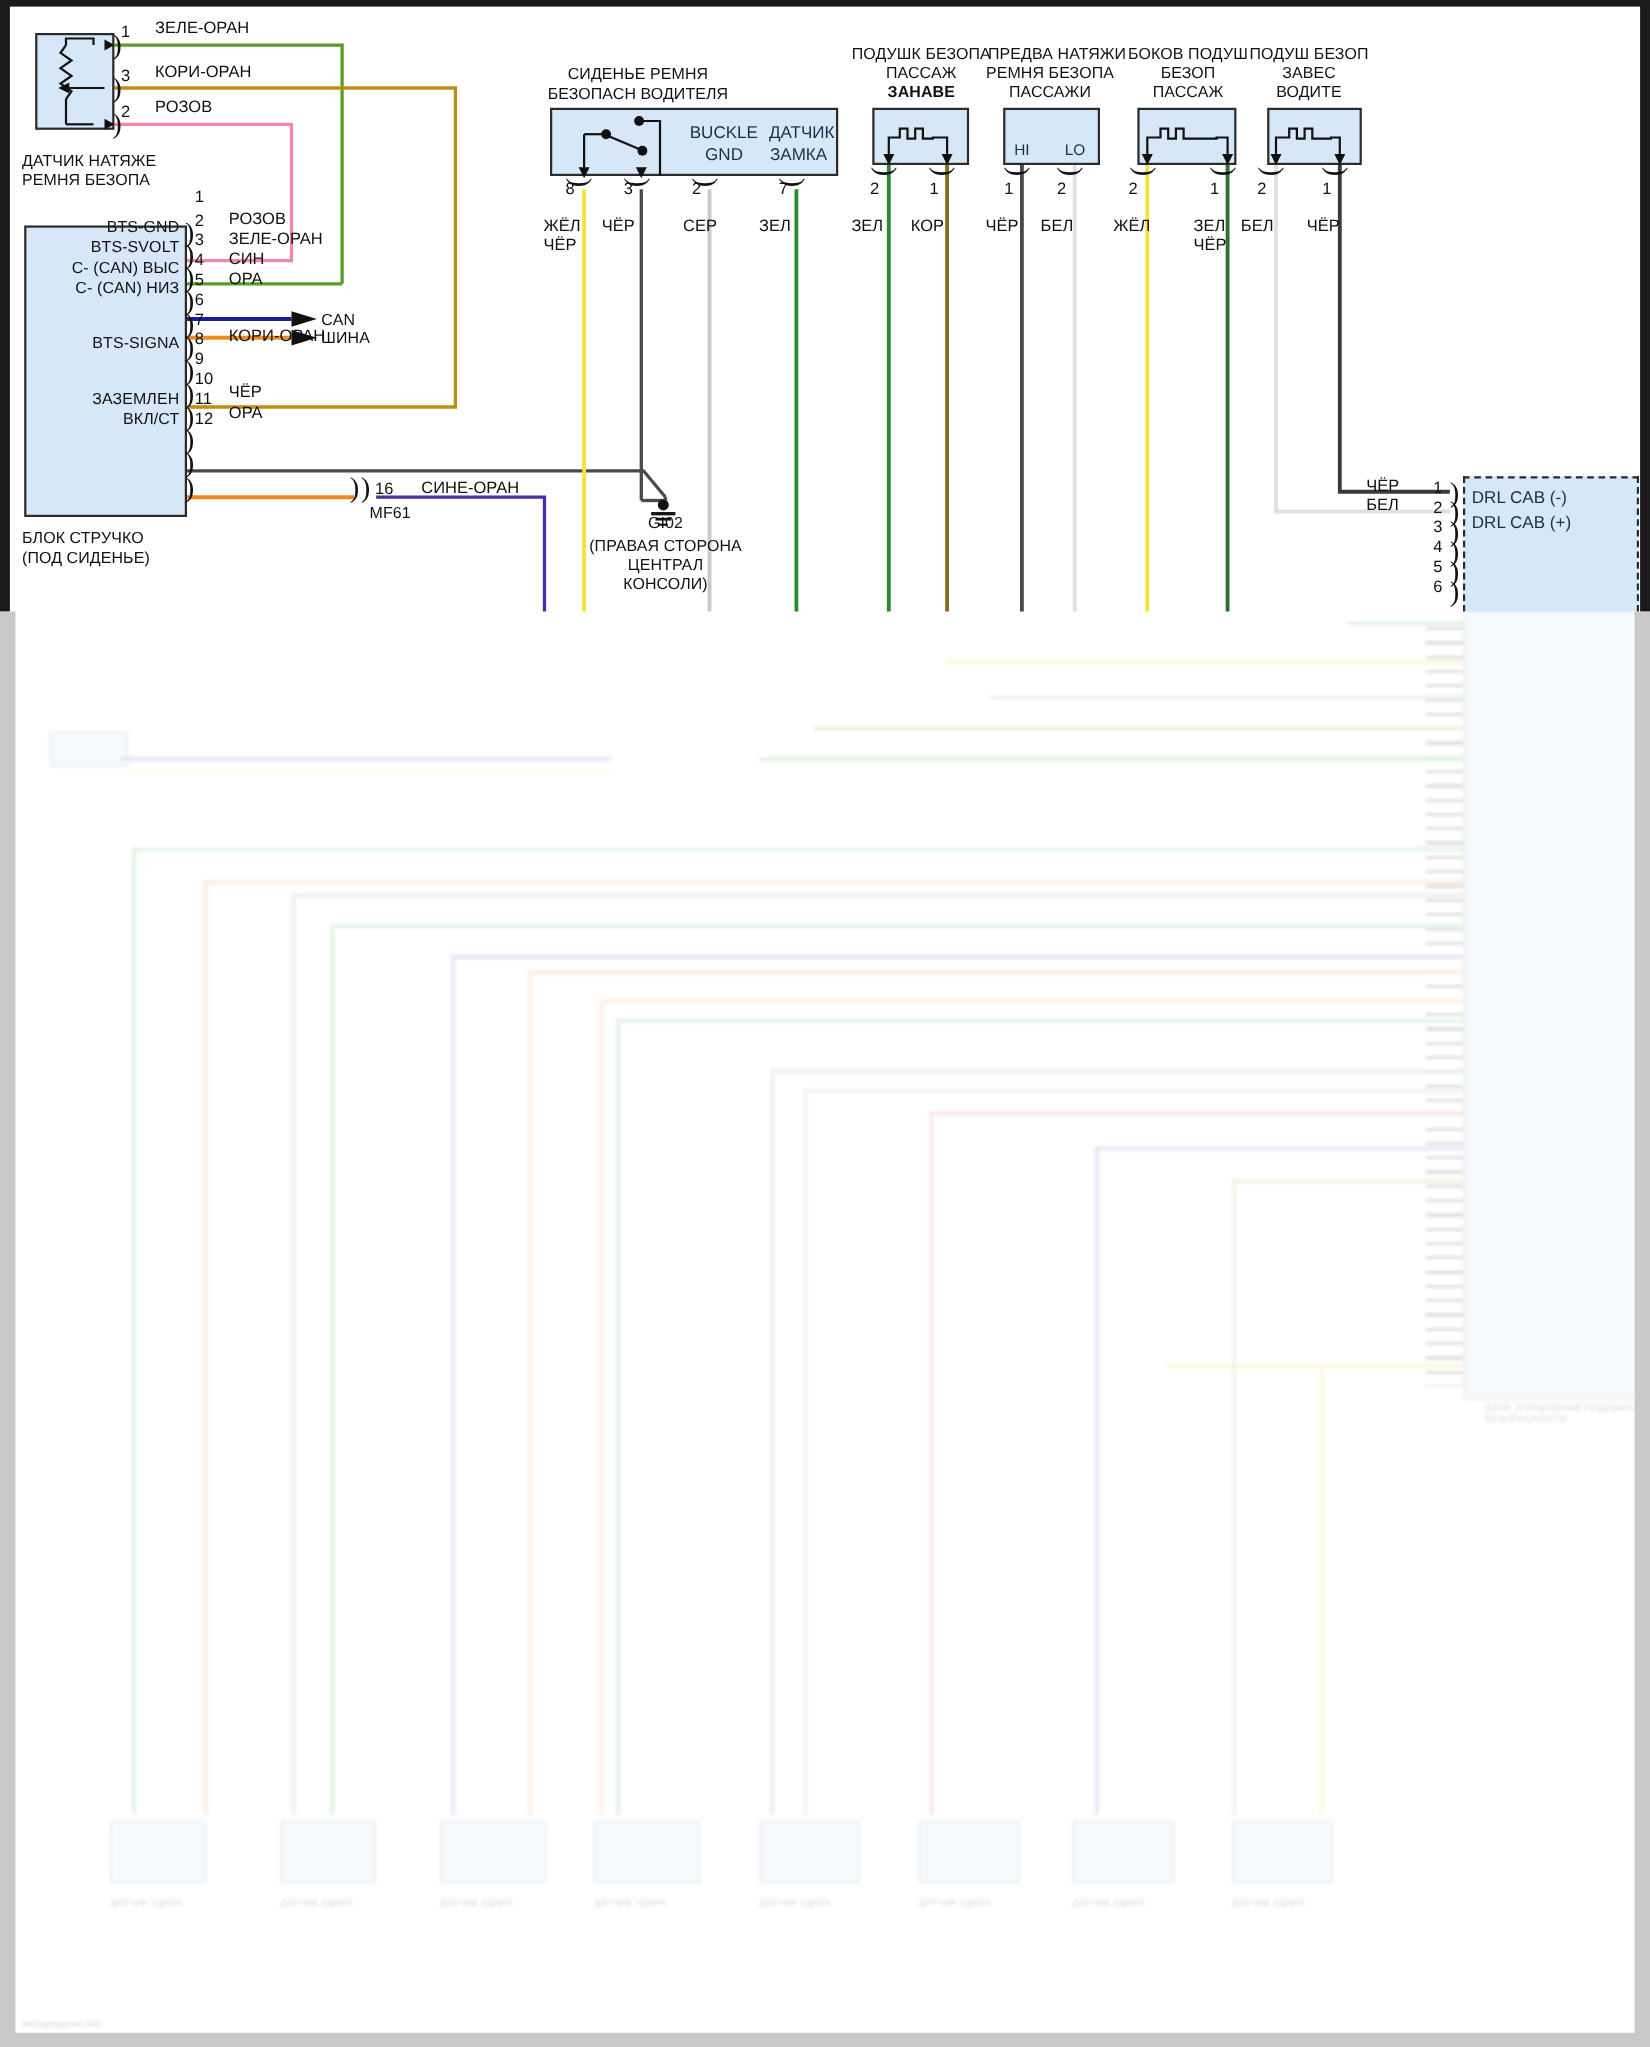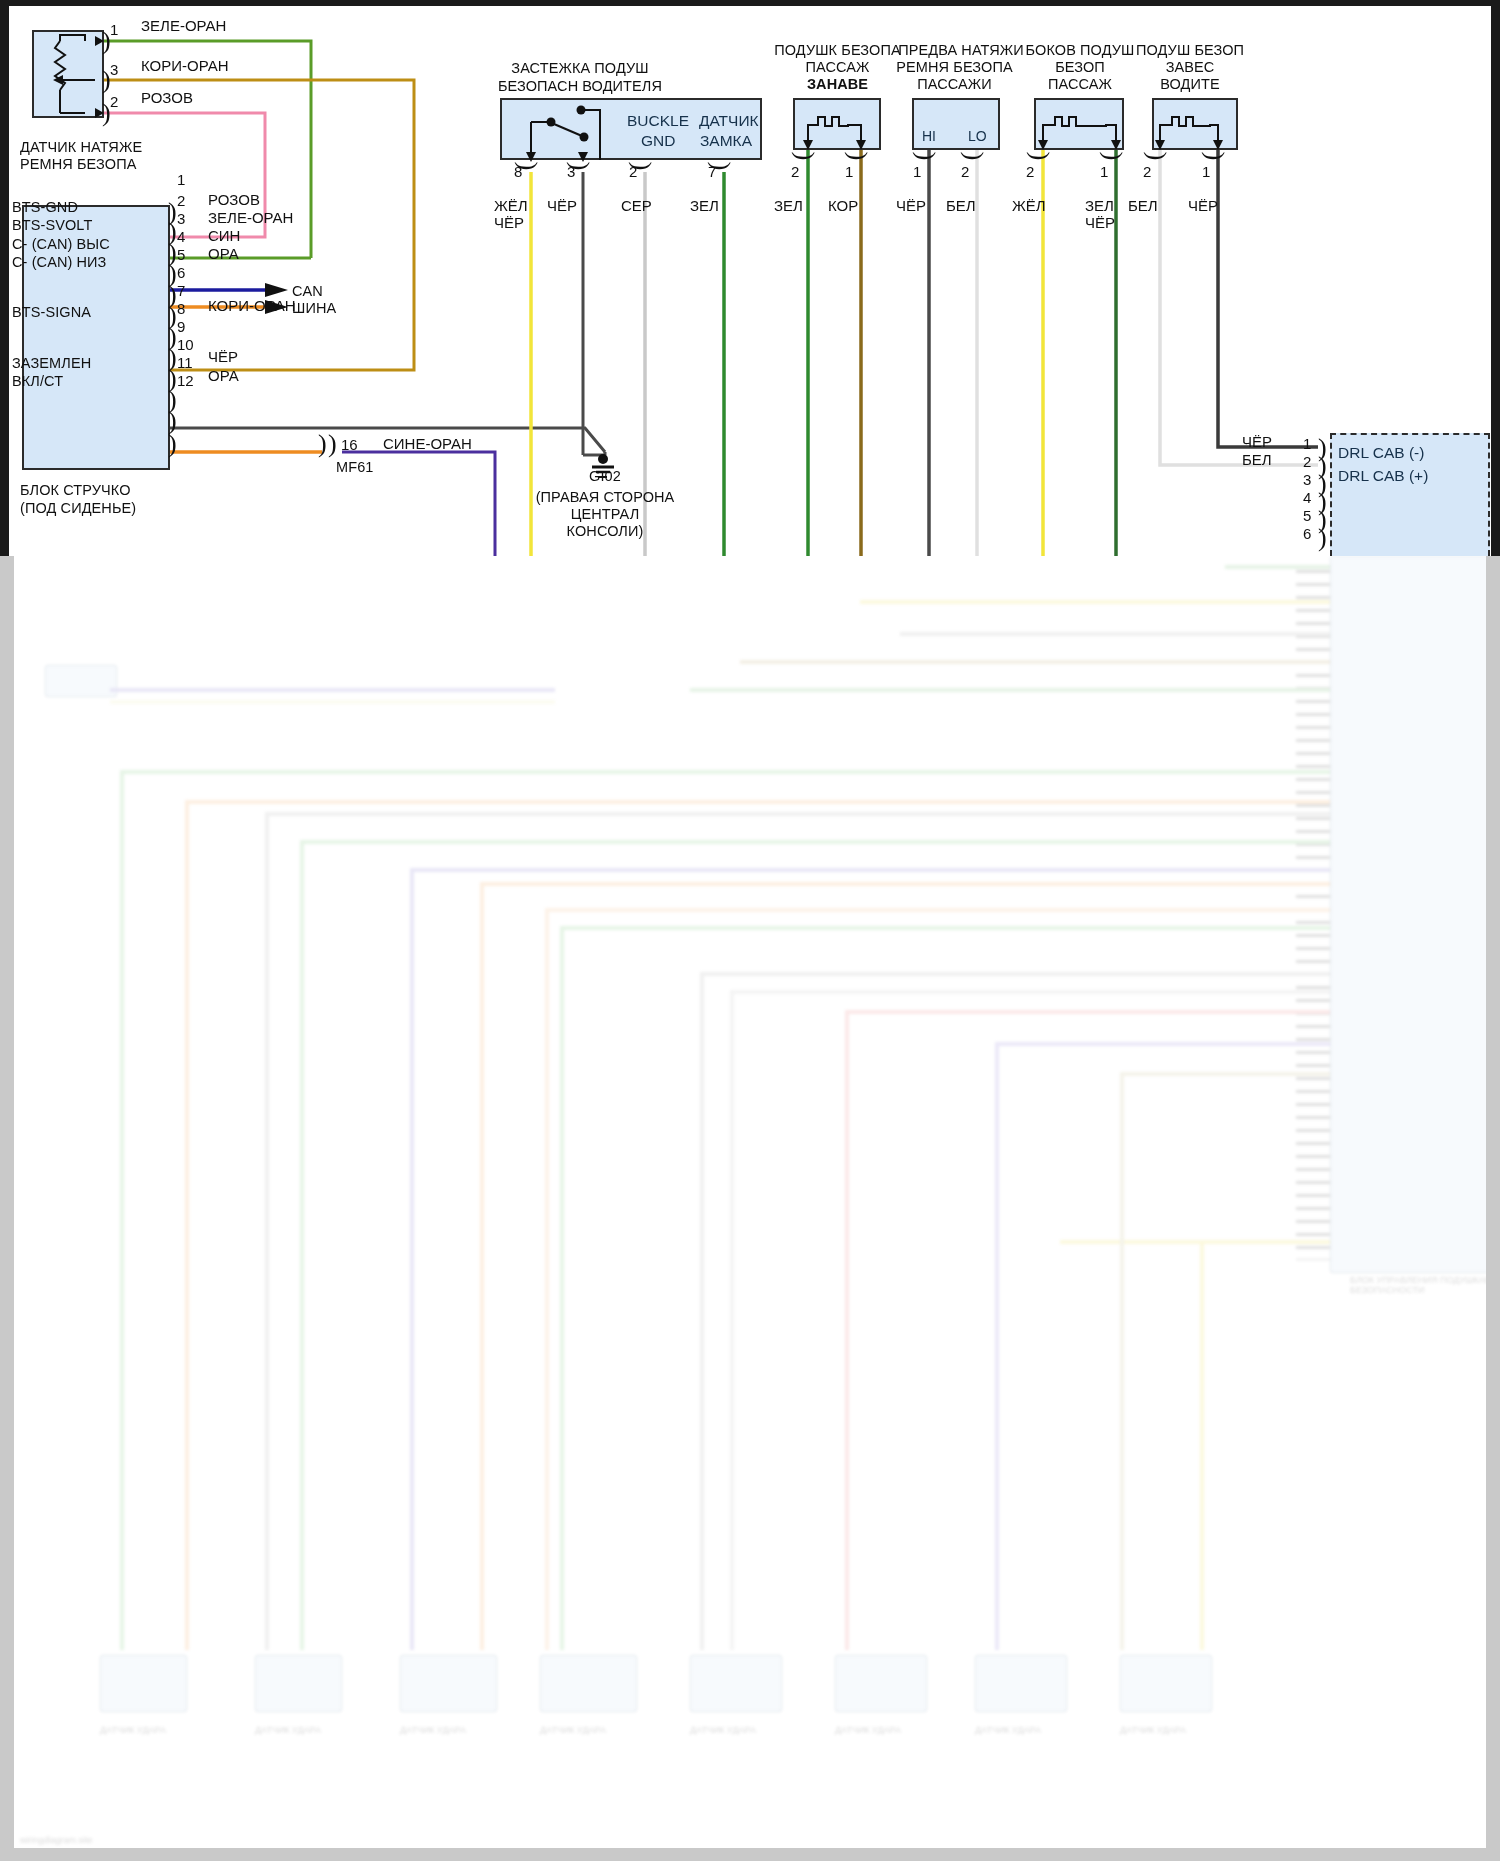--- a/index.html
+++ b/index.html
@@ -22,21 +22,21 @@
 
   .gutterL{position:absolute;left:0;top:556px;width:14px;height:1305px;background:#c9c9c9;}
   .gutterR{position:absolute;right:0;top:556px;width:14px;height:1305px;background:#c9c9c9;}
   .gutterB{position:absolute;left:0;bottom:0;width:1500px;height:13px;background:#c9c9c9;}
 
   .box{position:absolute;background:#d6e7f8;border:2px solid #2b2b2b;box-sizing:border-box;}
   .boxDash{position:absolute;background:#d6e7f8;border:2px dashed #2b2b2b;box-sizing:border-box;}
 
   .lbl{position:absolute;color:#111;font-size:14.5px;line-height:16.5px;letter-spacing:.1px;white-space:nowrap;}
   .lbl.c{text-align:center;}
-  .lbl.r{padding-left:12px;}
+  .lbl.r{text-align:right;}
   .pin{position:absolute;color:#111;font-size:15px;line-height:15px;}
   .wl{position:absolute;color:#111;font-size:15px;line-height:16px;white-space:nowrap;}
   .inpin{position:absolute;color:#16314b;font-size:15.5px;line-height:16px;white-space:nowrap;}                 
   .term{position:absolute;font-size:26px;line-height:20px;color:#111;font-family:"Liberation Serif", serif;}
 
   svg.ov{position:absolute;left:0;top:0;width:1500px;height:556px;overflow:visible;pointer-events:none;}
 </style>
 </head>
 <body>
 
@@ -239,21 +239,21 @@
 
     <span class="lbl" style="left:20px;top:482px;">БЛОК СТРУЧКО</span>
     <span class="lbl" style="left:20px;top:500px;text-align:center;">(ПОД СИДЕНЬЕ)</span>
 
     <span class="term" style="left:318px;top:434px;">)</span>
     <span class="term" style="left:328px;top:434px;">)</span>
     <span class="pin" style="left:341px;top:437px;">16</span>
     <span class="lbl" style="left:336px;top:459px;">MF61</span>
     <span class="wl" style="left:383px;top:436px;">СИНЕ-ОРАН</span>
 
-    <span class="lbl c" style="left:460px;top:60px;width:240px;">ЗАСТЕЖКА ПОДУШ</span>
+    <span class="lbl c" style="left:460px;top:60px;width:240px;">СИДЕНЬЕ РЕМНЯ</span>
     <span class="lbl c" style="left:460px;top:78px;width:240px;">БЕЗОПАСН ВОДИТЕЛЯ</span>
     <div class="box" style="left:500px;top:98px;width:262px;height:62px;"></div>
     <svg class="ov">
       <polyline points="531,160 531,122" fill="none" stroke="#111" stroke-width="2"></polyline>
       <line x1="531" y1="122" x2="548" y2="122" stroke="#111" stroke-width="2"></line>
       <circle cx="551" cy="122" r="4.5" fill="#111"></circle>
       <line x1="554" y1="124" x2="582" y2="136" stroke="#111" stroke-width="2"></line>
       <circle cx="584" cy="137" r="4.5" fill="#111"></circle>
       <polyline points="583,110 600,110 600,160" fill="none" stroke="#111" stroke-width="2"></polyline>
       <circle cx="581" cy="110" r="4.5" fill="#111"></circle>

